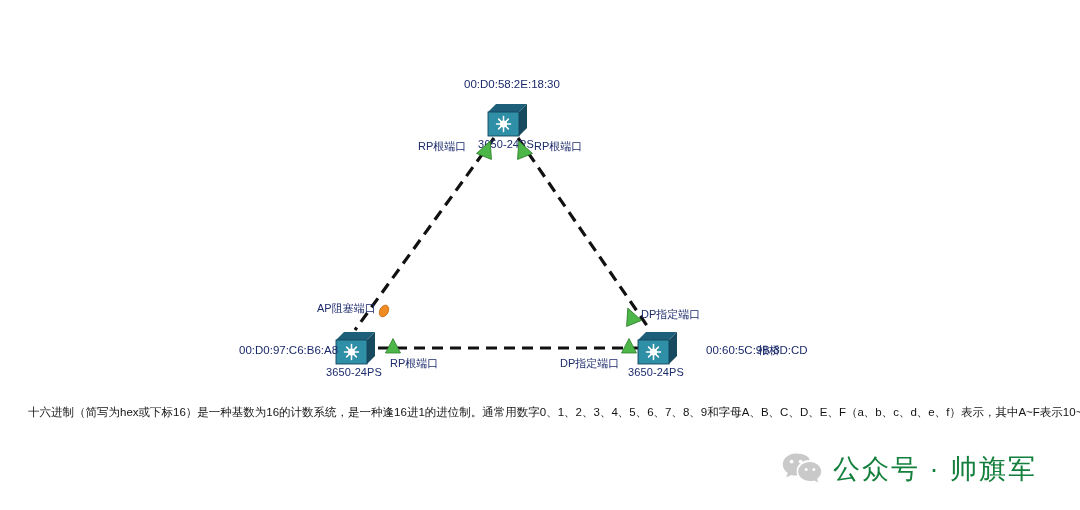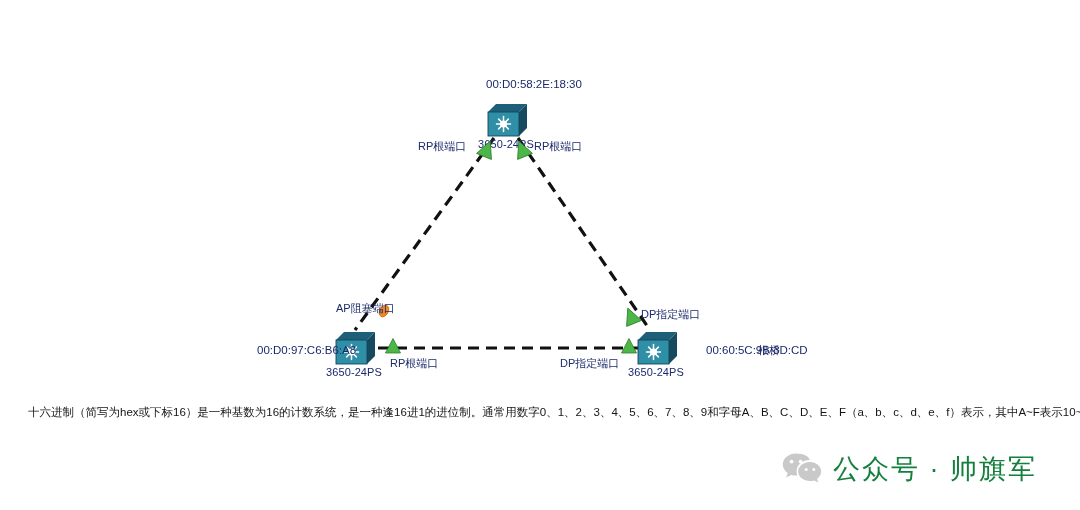--- a/index.html
+++ b/index.html
@@ -129,21 +129,21 @@
           <line x1="19.5" y1="24" x2="14.6" y2="19.1"></line>
           <line x1="19.5" y1="24" x2="24.4" y2="28.9"></line>
           <line x1="19.5" y1="24" x2="24.4" y2="19.1"></line>
           <line x1="19.5" y1="24" x2="14.6" y2="28.9"></line>
         </g>
         <circle cx="19.5" cy="24" r="3.6" fill="#ffffff"></circle>
       </svg>
       <div class="node-model">3650-24PS</div>
     </div>
 
-    <div class="lbl mac" style="left:486px; top:78px;">00:D0:58:2E:18:30</div>
+    <div class="lbl mac" style="left:464px; top:78px;">00:D0:58:2E:18:30</div>
 
     <div class="marker" style="left:478px; top:140px;">
       <svg class="tri-svg" width="18" height="18" viewBox="0 0 18 18">
         <polygon points="9,0.5 17,17 1,17" fill="#4cb648" stroke="#2f7f2c" stroke-width="0.8" transform="rotate(22 9 9)"></polygon>
       </svg>
     </div>
     <div class="lbl role" style="left:418px; top:140px;">RP根端口</div>
 
     <div class="marker" style="left:513px; top:140px;">
       <svg class="tri-svg" width="18" height="18" viewBox="0 0 18 18">
@@ -166,28 +166,28 @@
           <line x1="19.5" y1="24" x2="14.6" y2="19.1"></line>
           <line x1="19.5" y1="24" x2="24.4" y2="28.9"></line>
           <line x1="19.5" y1="24" x2="24.4" y2="19.1"></line>
           <line x1="19.5" y1="24" x2="14.6" y2="28.9"></line>
         </g>
         <circle cx="19.5" cy="24" r="3.6" fill="#ffffff"></circle>
       </svg>
       <div class="node-model">3650-24PS</div>
     </div>
 
-    <div class="lbl mac" style="left:257px; top:344px;">00:D0:97:C6:B6:A8</div>
+    <div class="lbl mac" style="left:239px; top:344px;">00:D0:97:C6:B6:A8</div>
 
     <div class="marker" style="left:377px; top:303px;">
       <svg class="oval-svg" width="14" height="16" viewBox="0 0 14 16">
         <ellipse cx="7" cy="8" rx="4.2" ry="6.2" fill="#f08a23" stroke="#c56a10" stroke-width="0.8" transform="rotate(28 7 8)"></ellipse>
       </svg>
     </div>
-    <div class="lbl role" style="left:336px; top:302px;">AP阻塞端口</div>
+    <div class="lbl role" style="left:317px; top:302px;">AP阻塞端口</div>
 
     <div class="marker" style="left:384px; top:338px;">
       <svg class="tri-svg" width="18" height="16" viewBox="0 0 18 16">
         <polygon points="9,0.5 16.5,15 1.5,15" fill="#4cb648" stroke="#2f7f2c" stroke-width="0.8"></polygon>
       </svg>
     </div>
     <div class="lbl role" style="left:390px; top:357px;">RP根端口</div>
 
     <div class="node" style="left:634px; top:328px;">
       <svg class="sw-svg" viewBox="0 0 44 40">

